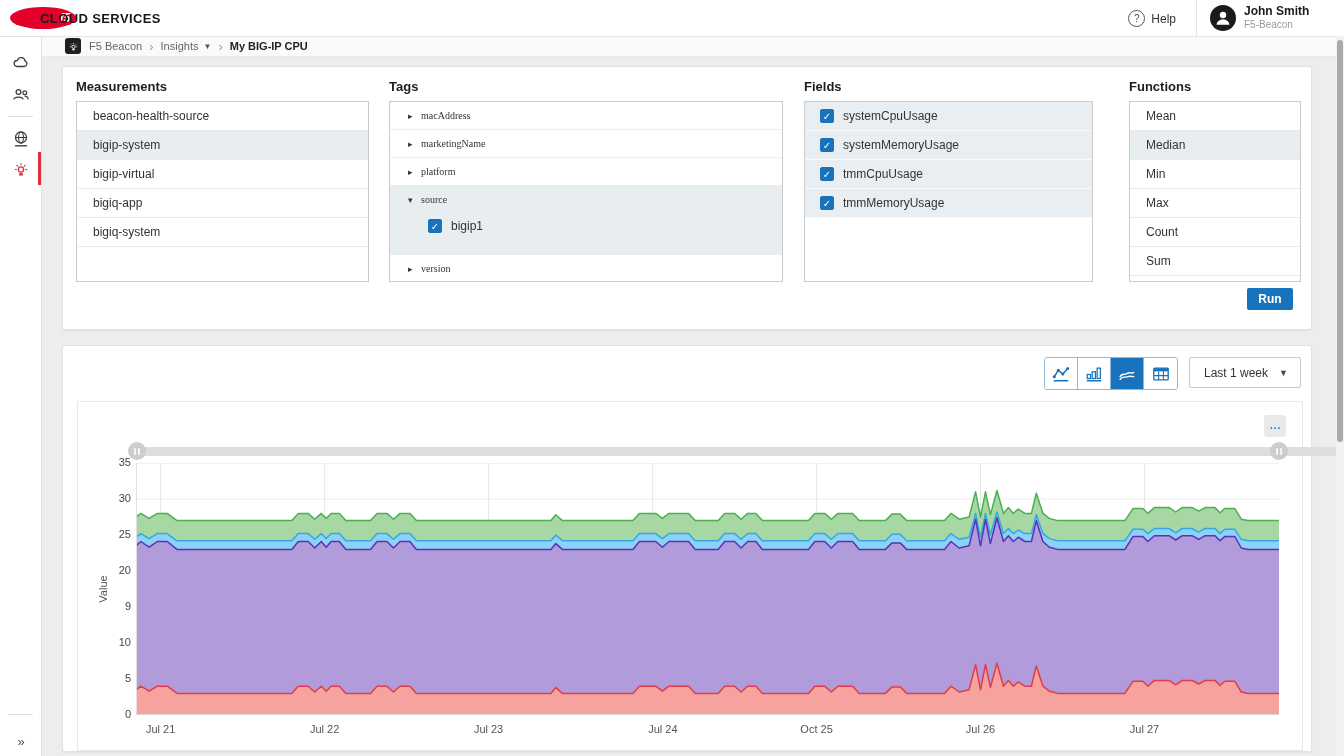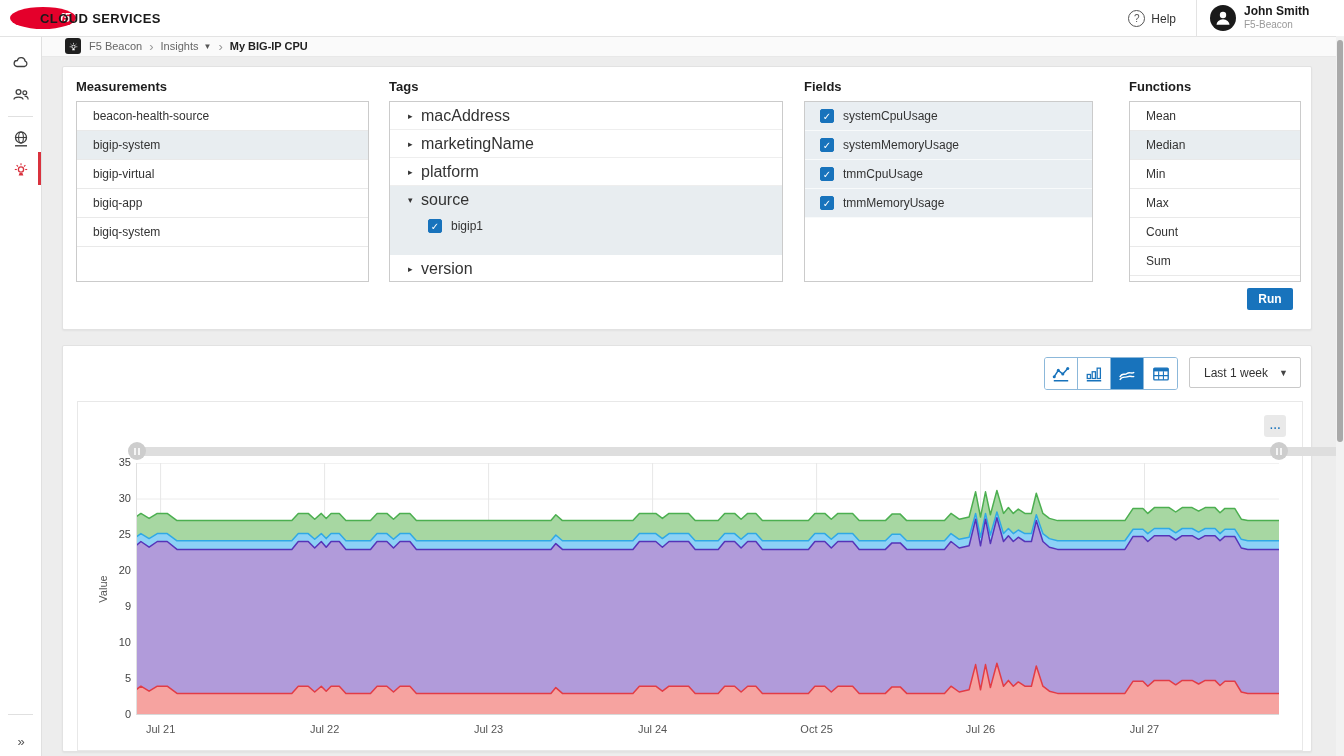--- a/index.html
+++ b/index.html
@@ -45,21 +45,21 @@
   .card-query{left:21px;top:9px;width:1250px;height:264px;}
   .card-chart{left:21px;top:288px;width:1250px;height:407px;}
   .col-title{position:absolute;top:12px;font-size:13px;font-weight:bold;color:#1d1d1d;}
   .col-box{position:absolute;top:34px;height:181px;border:1px solid #cbcbcb;background:#fff;overflow:hidden;box-sizing:border-box;}
   .sel-item{height:28px;line-height:28px;padding-left:16px;font-size:12px;color:#333;border-bottom:1px solid #e9e9e9;cursor:pointer;}
   .sel-item.selected{background:#e8edf0;}
   .tag-row{height:27px;display:flex;align-items:center;padding-left:18px;border-bottom:1px solid #eee;cursor:pointer;}
   .tag-group.expanded{background:#e8edf0;padding-bottom:16px;}
   .tag-group.expanded .tag-row{border-bottom:none;}
   .caret{width:13px;font-size:9px;color:#333;}
-  .tag-label{font-size:16px;color:#333;}
+  .tag-label{font-size:10px;color:#333;font-family:Liberation Serif, serif;}
   .tag-child{height:26px;display:flex;align-items:center;padding-left:38px;cursor:pointer;}
   .checkbox{width:14px;height:14px;border:1px solid #b5b5b5;border-radius:2px;background:#fff;box-sizing:border-box;
             display:flex;align-items:center;justify-content:center;font-size:10px;color:#fff;flex:0 0 auto;}
   .checkbox.checked{background:#1873bc;border-color:#1873bc;}
   .cb-label{font-size:12px;color:#333;margin-left:9px;}
   .field-row{height:28px;display:flex;align-items:center;padding-left:15px;background:#e9eef2;border-bottom:1px solid #f8fafb;cursor:pointer;}
   .run-btn{position:absolute;left:1184px;top:221px;width:46px;height:22px;background:#1873bc;color:#fff;border:none;border-radius:2px;
            font-size:12px;font-weight:bold;font-family:"Liberation Sans",sans-serif;cursor:pointer;}
   
   .view-group{position:absolute;left:981px;top:11px;height:31px;display:flex;border:1px solid #8cb8da;border-radius:3px;overflow:hidden;background:#fff;}
@@ -351,21 +351,21 @@
           <div class="ytick" style="top: 254px;">9</div>
           <div class="ytick" style="top: 218px;">20</div>
           <div class="ytick" style="top: 182px;">25</div>
           <div class="ytick" style="top: 146px;">30</div>
           <div class="ytick" style="top: 110px;">35</div>
         </div>
       <div id="x-ticks">
           <div class="xtick" style="left: 72.5983px;">Jul 21</div>
           <div class="xtick" style="left: 236.587px;">Jul 22</div>
           <div class="xtick" style="left: 400.575px;">Jul 23</div>
-          <div class="xtick" style="left: 564.564px;">Jul 24</div>
+          <div class="xtick" style="left: 564.564px; text-align: right;">Jul 24</div>
           <div class="xtick" style="left: 728.552px;">Oct 25</div>
           <div class="xtick" style="left: 892.541px;">Jul 26</div>
           <div class="xtick" style="left: 1056.53px;">Jul 27</div>
         </div>
     </section>
 
   </main>
 </div>
 
 </body></html>

